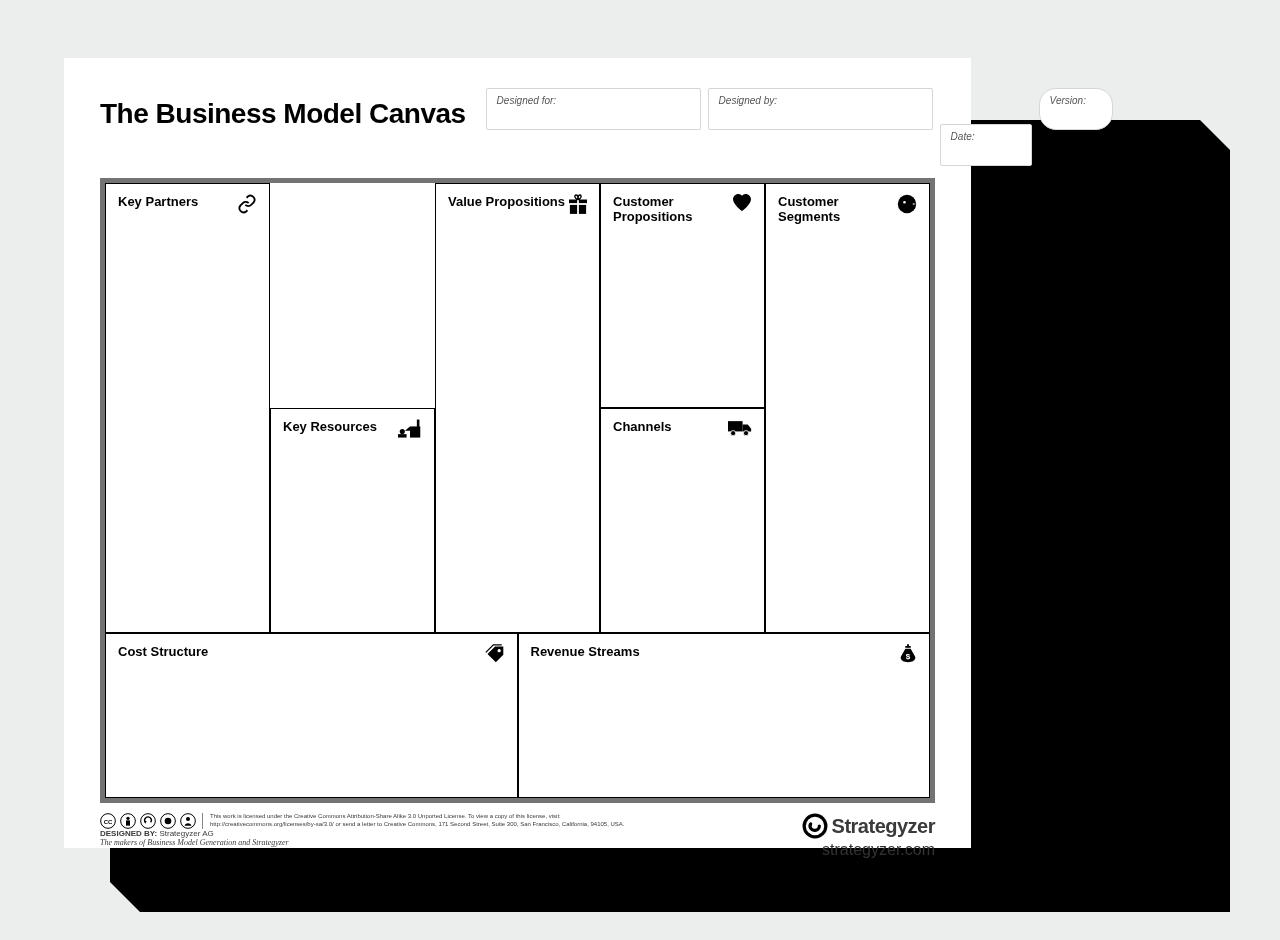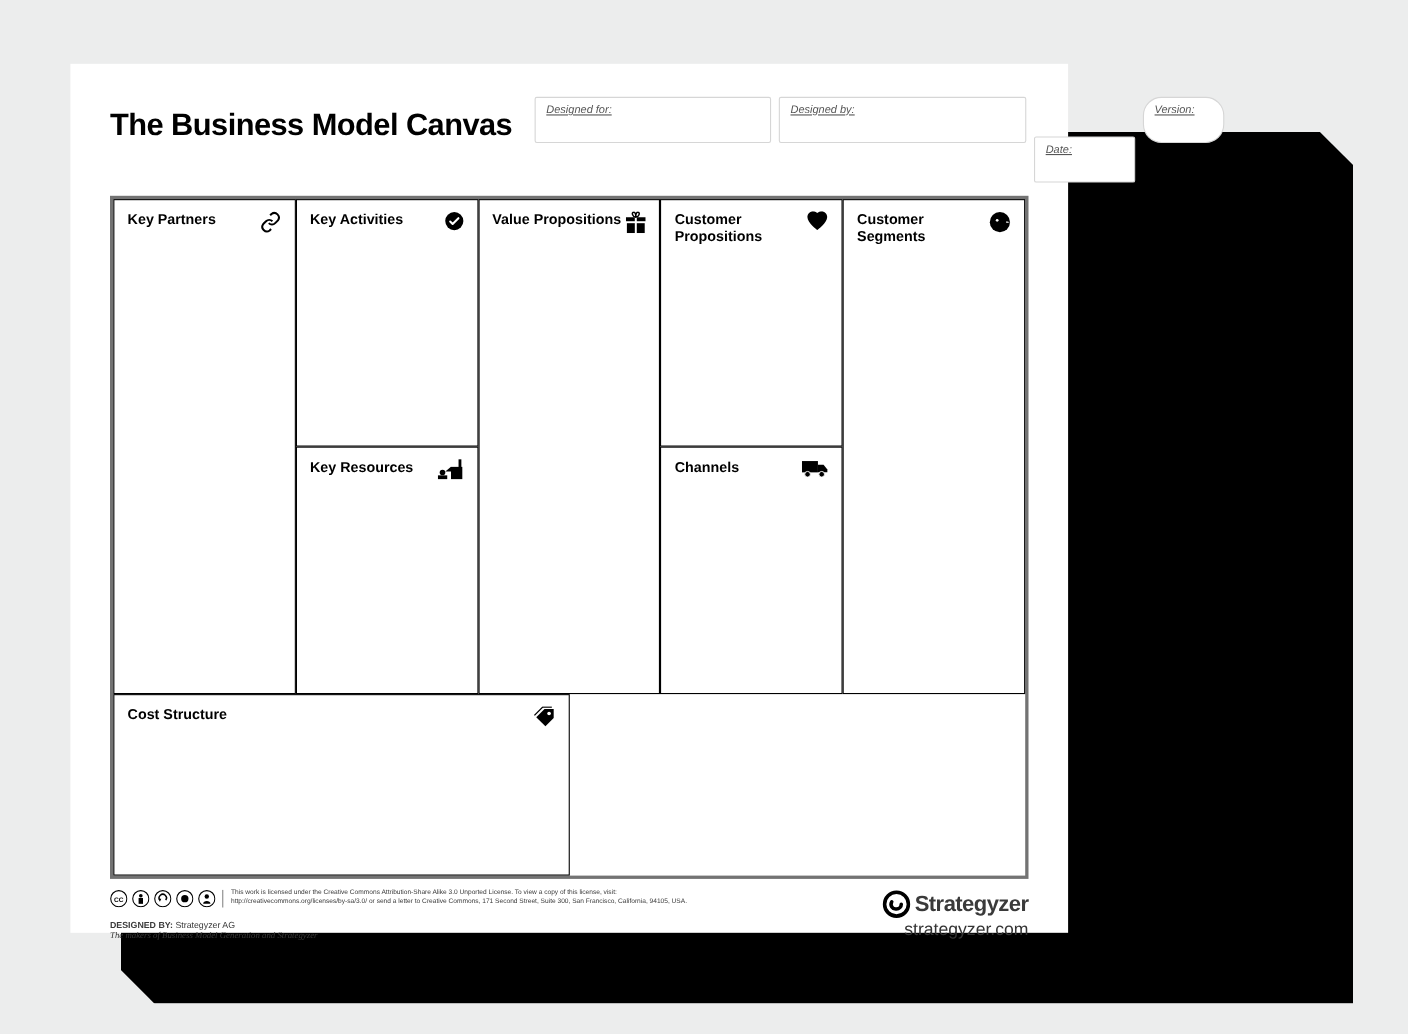--- a/index.html
+++ b/index.html
@@ -70,29 +70,28 @@
   }
   .meta-box {
     border: 1px solid #d6d6d6;
     border-radius: 2px;
     height: 42px;
     padding: 6px 10px;
     font-style: italic;
     font-size: 10px;
     color: #555;
     background: #fff;
-    text-decoration: underline;
   }
   .mb-for { width: 215px; }
   .mb-by  { width: 225px; }
   .mb-date{ width: 92px; margin-top: 36px; }
   .mb-ver { width: 74px; border-radius: 17px; }
 
   .canvas {
-    border: 3px solid #737373;
+    border: 5px solid #737373;
     flex: 1;
     display: grid;
     grid-template-columns: repeat(10, 1fr);
     grid-template-rows: 225px 225px 165px;
   }
   .cell {
     border: 1px solid #000;
     padding: 10px 12px;
     position: relative;
   }
@@ -119,21 +118,21 @@
   .rev { grid-column: 6 / 11; grid-row: 3 / 4; }
 
   .footer {
     display: flex;
     justify-content: space-between;
     align-items: flex-start;
     margin-top: 10px;
     font-size: 7px;
     color: #3a3a3a;
   }
-  .foot-left { display: flex; flex-direction: column; gap: 12px; max-width: 620px;}
+  .foot-left { display: flex; flex-direction: column; gap: 0; max-width: 620px;}
   .cc-row { display: flex; gap: 5px; align-items: flex-start; }
   .cc-icons { display:flex; gap:4px; align-items:center; padding-right:6px; border-right:1px solid #888;}
   .cc-icons svg { display:block; }
   .license { font-size: 6px; line-height: 1.3; padding-left:2px;}
   .designed-by { font-size: 8px; }
   .designed-by .lbl { font-weight: 700; }
   .designed-by .tag { font-style: italic; display:block;font-family:Liberation Serif, serif;}
   .foot-right { text-align: right; }
   .brand { display:flex; align-items:center; justify-content:flex-end; gap:4px;}
   .brand-name { font-size: 20px; font-weight: 900; letter-spacing: -0.5px;}
@@ -161,29 +160,20 @@
     <div class="cell kp">
       <div class="cell-head">
         <span class="cell-title">Key Partners</span>
         <svg class="icon" width="20" height="20" viewBox="0 0 24 24" fill="none" stroke="#000" stroke-width="2.2">
           <path d="M10 13a5 5 0 0 0 7 0l3-3a5 5 0 0 0-7-7l-1.5 1.5"></path>
           <path d="M14 11a5 5 0 0 0-7 0l-3 3a5 5 0 0 0 7 7l1.5-1.5"></path>
         </svg>
       </div>
     </div>
 
-    <div class="cell ka">
-      <div class="cell-head">
-        <span class="cell-title">Key Activities</span>
-        <svg class="icon" width="18" height="18" viewBox="0 0 24 24">
-          <circle cx="12" cy="12" r="11" fill="#000"></circle>
-          <path d="M7 12.5l3 3 7-7" stroke="#fff" stroke-width="2.5" fill="none" stroke-linecap="round" stroke-linejoin="round"></path>
-        </svg>
-      </div>
-    </div>
 
     <div class="cell kr">
       <div class="cell-head">
         <span class="cell-title">Key Resources</span>
         <svg class="icon" width="24" height="20" viewBox="0 0 28 22" fill="#000">
           <rect x="14" y="8" width="12" height="13"></rect>
           <polygon points="14,8 14,13 8,13"></polygon>
           <rect x="22" y="0" width="3" height="9"></rect>
           <circle cx="5" cy="14" r="3"></circle>
           <rect x="0" y="17" width="10" height="4"></rect>
@@ -240,20 +230,31 @@
       <div class="cell-head">
         <span class="cell-title">Cost Structure</span>
         <svg class="icon" width="20" height="20" viewBox="0 0 24 24" fill="#000">
           <path d="M3 12 L12 3 L22 3 L22 13 L13 22 Z"></path>
           <circle cx="17" cy="8" r="2" fill="#fff"></circle>
           <path d="M1 10 L10 1 L20 1" fill="none" stroke="#000" stroke-width="1.5"></path>
         </svg>
       </div>
     </div>
 
+    <div class="cell rev">
+      <div class="cell-head">
+        <span class="cell-title">Revenue Streams</span>
+        <svg class="icon" width="18" height="22" viewBox="0 0 20 24" fill="#000">
+          <path d="M7 5 L13 5 L18 14 C20 22 0 22 2 14 Z"></path>
+          <rect x="7" y="2" width="6" height="2"></rect>
+          <rect x="9" y="0" width="2" height="2"></rect>
+          <text x="10" y="17" font-size="9" fill="#fff" text-anchor="middle" font-weight="bold" font-family="Arial">$</text>
+        </svg>
+      </div>
+    </div>
 
   </div>
 
   <div class="footer">
     <div class="foot-left">
       <div class="cc-row">
         <div class="cc-icons">
           <svg width="16" height="16" viewBox="0 0 24 24">
               <circle cx="12" cy="12" r="11" fill="none" stroke="#000" stroke-width="1.5"></circle>
               <text x="12" y="16" font-size="9" text-anchor="middle" font-weight="bold">CC</text>

